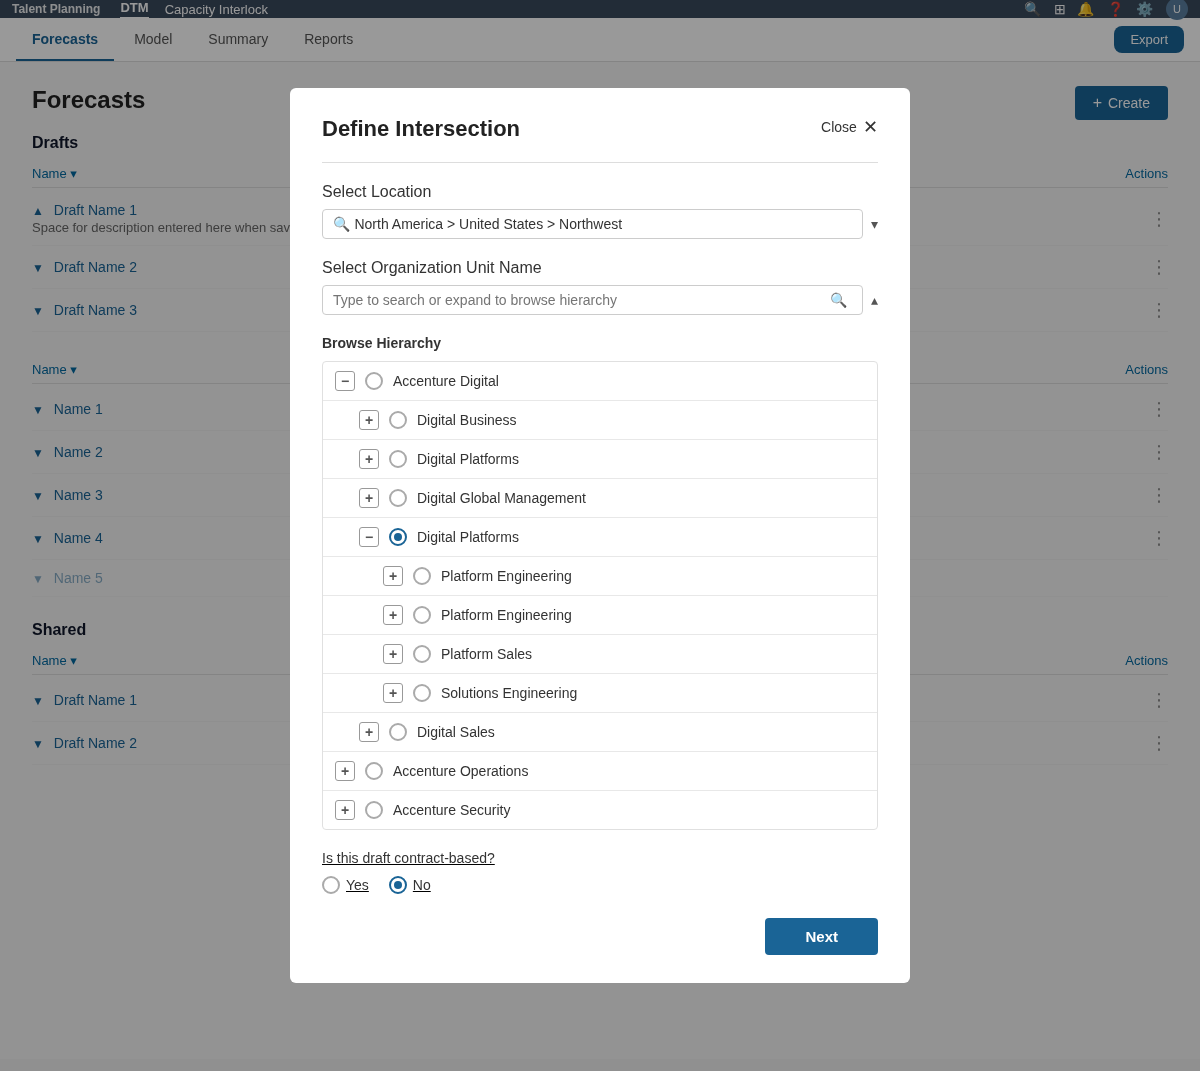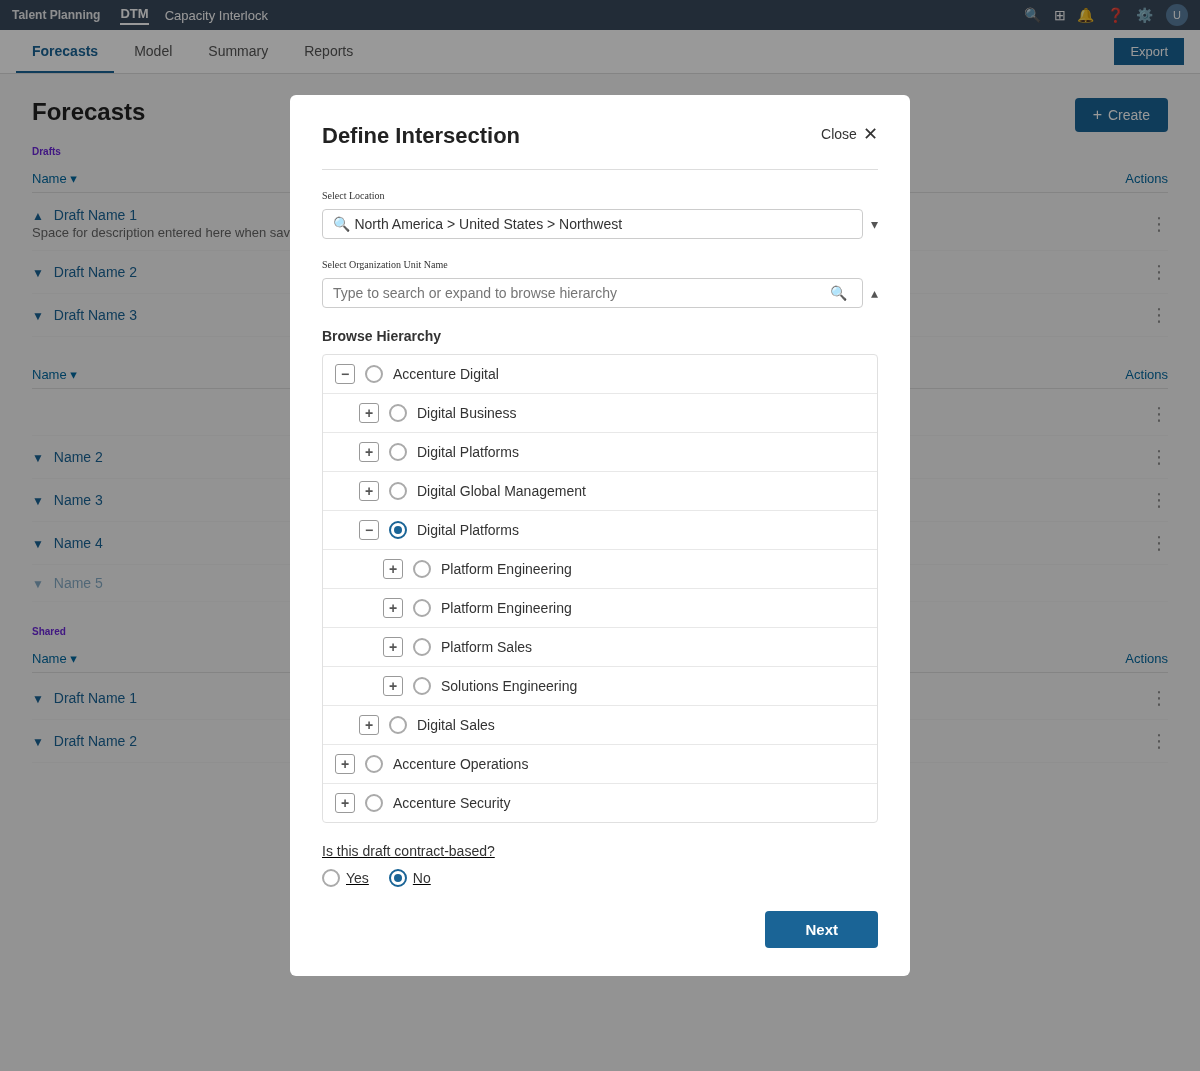--- a/index.html
+++ b/index.html
@@ -1,21 +1,21 @@
 <!DOCTYPE html>
 <html><head>
   <meta charset="utf-8">
   <style>
     * { box-sizing: border-box; margin: 0; padding: 0; }
     body { font-family: -apple-system, BlinkMacSystemFont, 'Segoe UI', Arial, sans-serif; background: #f0f0f0; }
 
     
     .top-nav {
       background: #3a4a5c;
-      height: 30px;
+      height: 18px;
       display: flex;
       align-items: center;
       padding: 0 12px;
       color: #fff;
       font-size: 13px;
     }
     .top-nav-brand { font-weight: 600; margin-right: 20px; font-size: 12px; opacity: 0.9; }
     .top-nav-item { margin-right: 16px; font-size: 13px; cursor: pointer; }
     .top-nav-item.active { font-weight: 600; border-bottom: 2px solid #fff; padding-bottom: 2px; }
     .top-nav-icons { margin-left: auto; display: flex; gap: 12px; align-items: center; font-size: 14px; }
@@ -41,44 +41,44 @@
       color: #1a6496;
       border-bottom: 2px solid #1a6496;
       font-weight: 600;
     }
     .tab-actions { margin-left: auto; }
     .export-btn {
       background: #1a6496;
       color: #fff;
       border: none;
       padding: 6px 16px;
-      border-radius: 0;
+      border-radius: 8px;
       font-size: 13px;
       cursor: pointer;
     }
 
     
     .main-content {
       padding: 24px 32px;
       background: #f5f5f5;
       min-height: calc(1071px - 74px);
       position: relative;
     }
 
     .page-title {
       font-size: 24px;
       font-weight: 700;
       color: #222;
       margin-bottom: 20px;
     }
 
     .section-title {
-      font-size: 10px;
+      font-size: 16px;
       font-weight: 700;
-      color: #6d28d9;
+      color: #0f172a;
       margin-bottom: 8px;
     }
 
     .col-header {
       display: flex;
       align-items: flex-end;
       font-size: 13px;
       color: #0369a1;
       padding: 6px 0;
       border-bottom: 1px solid #ddd;
@@ -149,25 +149,24 @@
     }
     .modal-close .x-icon { font-size: 18px; font-weight: 300; }
 
     .modal-divider {
       border: none;
       border-top: 1px solid #ddd;
       margin-bottom: 20px;
     }
 
     .form-label {
-      font-size: 10px;
+      font-size: 16px;
       color: #333;
       margin-bottom: 8px;
       display: block;
-      font-family: Liberation Serif, serif;
     }
 
     .search-input-wrapper {
       display: flex;
       align-items: center;
       border: 1px solid #ccc;
       border-radius: 4px;
       padding: 6px 10px;
       margin-bottom: 4px;
       background: #fff;
@@ -361,20 +360,24 @@
   </div>
 
   <div style="margin-top:24px;">
     <div class="col-header">
       <span class="name-col">
         <span>Name</span> ▾
       </span>
       <span class="actions-col">Actions</span>
     </div>
     <div class="list-item">
+      <div class="item-content">
+        <span class="chevron">▼</span>
+        <span class="item-name">Name 1</span>
+      </div>
       <span class="more-icon">⋮</span>
     </div>
     <div class="list-item">
       <div class="item-content">
         <span class="chevron">▼</span>
         <span class="item-name">Name 2</span>
       </div>
       <span class="more-icon">⋮</span>
     </div>
     <div class="list-item">

